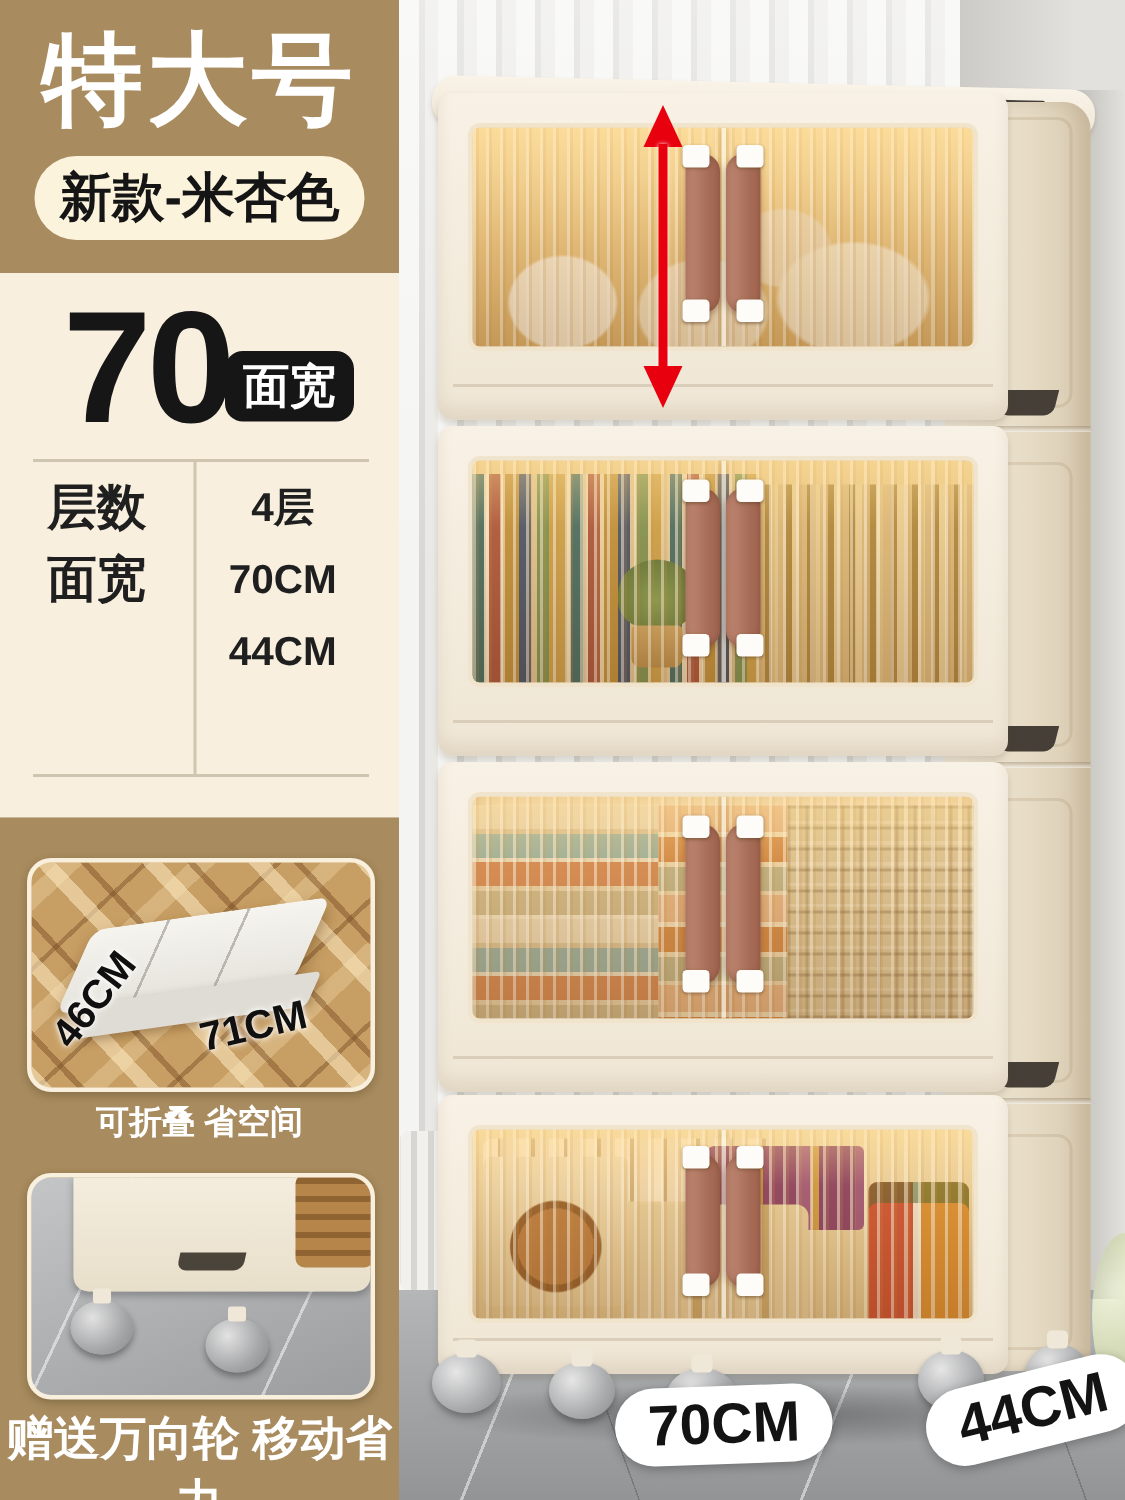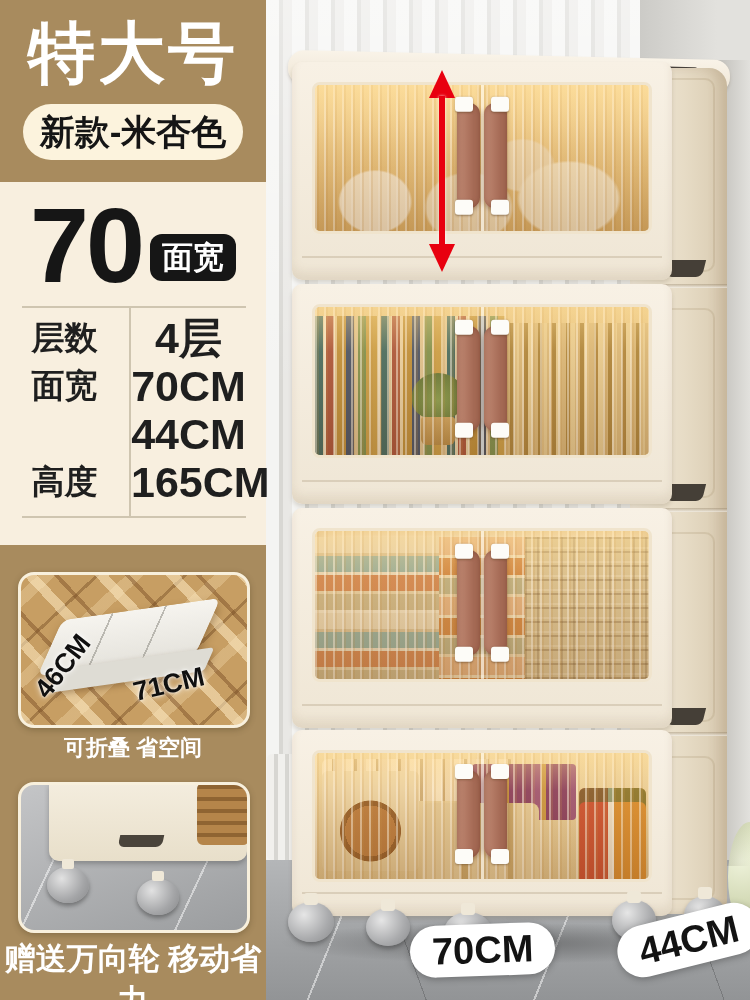--- a/index.html
+++ b/index.html
@@ -149,31 +149,31 @@
   .pill70{left:410px;top:924px;transform:rotate(-2deg);}
   .pill44{left:616px;top:914px;transform:rotate(-14deg);}
 
   
   .lp-top{left:0;top:0;width:266px;height:182px;background:#a88b5e;}
   .size-badge{left:0;top:8px;width:100%;text-align:center;font-size:67px;font-weight:900;
     color:#fff;letter-spacing:3px;}
   .variant-pill{left:23px;top:104px;width:220px;height:56px;border-radius:30px;background:#fcf3dd;
     color:#151515;font-size:35px;font-weight:800;text-align:center;line-height:56px;letter-spacing:0;}
   .lp-mid{left:0;top:182px;width:266px;height:363px;background:#f8efdf;}
-  .big-num{left:30px;top:10px;font-size:106px;line-height:1;font-weight:800;color:#161616;letter-spacing:-3px;}
+  .big-num{left:42px;top:10px;font-size:106px;line-height:1;font-weight:800;color:#161616;letter-spacing:-3px;}
   .mk-badge{left:150px;top:52px;background:#161616;color:#fff;font-size:31px;font-weight:700;
     padding:8px 12px;border-radius:12px;line-height:1;}
   .hr{left:22px;width:224px;height:2px;background:#cfc5b0;}
   .hr1{top:124px;} .hr2{top:334px;}
   .vline{left:129px;top:124px;width:2px;height:210px;background:#cfc5b0;}
   .spec-row{left:0;width:266px;height:48px;}
   .spec-label{position:absolute;left:0;top:0;width:129px;height:48px;line-height:48px;
     text-align:center;font-size:33px;font-weight:700;color:#1f1f1f;}
   .spec-value{position:absolute;left:131px;top:0;width:115px;height:48px;line-height:48px;
-    text-align:center;font-size:43px;font-weight:700;color:#1f1f1f;}
+    text-align:center;font-size:27px;font-weight:700;color:#1f1f1f;}
   .r1{top:132px;} .r2{top:180px;} .r3{top:228px;} .r4{top:276px;}
   .lp-bottom{left:0;top:545px;width:266px;height:455px;background:#a88b5e;}
 
   .photo-card{position:absolute;left:18px;width:226px;border-radius:16px;overflow:hidden;
     border:3px solid #f8f0dd;box-shadow:0 2px 6px rgba(60,45,20,.3);}
   .card1{top:27px;height:150px;background-color:#c79e63;
     background-image:
       repeating-linear-gradient(47deg,rgba(255,235,195,.55) 0 10px,rgba(0,0,0,0) 10px 22px,rgba(120,75,35,.45) 22px 26px,rgba(0,0,0,0) 26px 52px),
       repeating-linear-gradient(-43deg,rgba(230,200,150,.5) 0 12px,rgba(0,0,0,0) 12px 30px,rgba(110,70,30,.4) 30px 33px,rgba(0,0,0,0) 33px 60px);}
   .fold-lid{position:absolute;left:28px;top:36px;width:160px;height:52px;border-radius:8px;
@@ -341,24 +341,20 @@
       <div class="spec-label">层数</div>
       <div class="spec-value">4层</div>
     </div>
     <div class="abs spec-row r2">
       <div class="spec-label">面宽</div>
       <div class="spec-value">70CM</div>
     </div>
     <div class="abs spec-row r3">
       <div class="spec-value">44CM</div>
     </div>
-    <div class="abs spec-row r4">
-      <div class="spec-label">高度</div>
-      <div class="spec-value">165CM</div>
-    </div>
   </div>
 
   <div class="abs lp-bottom">
     <div class="photo-card card1">
       <div class="fold-lid"></div>
       <div class="fold-base"></div>
       <div class="dim-rot dimA">46CM</div>
       <div class="dim-rot dimB">71CM</div>
     </div>
     <div class="cap cap1">可折叠 省空间</div>

